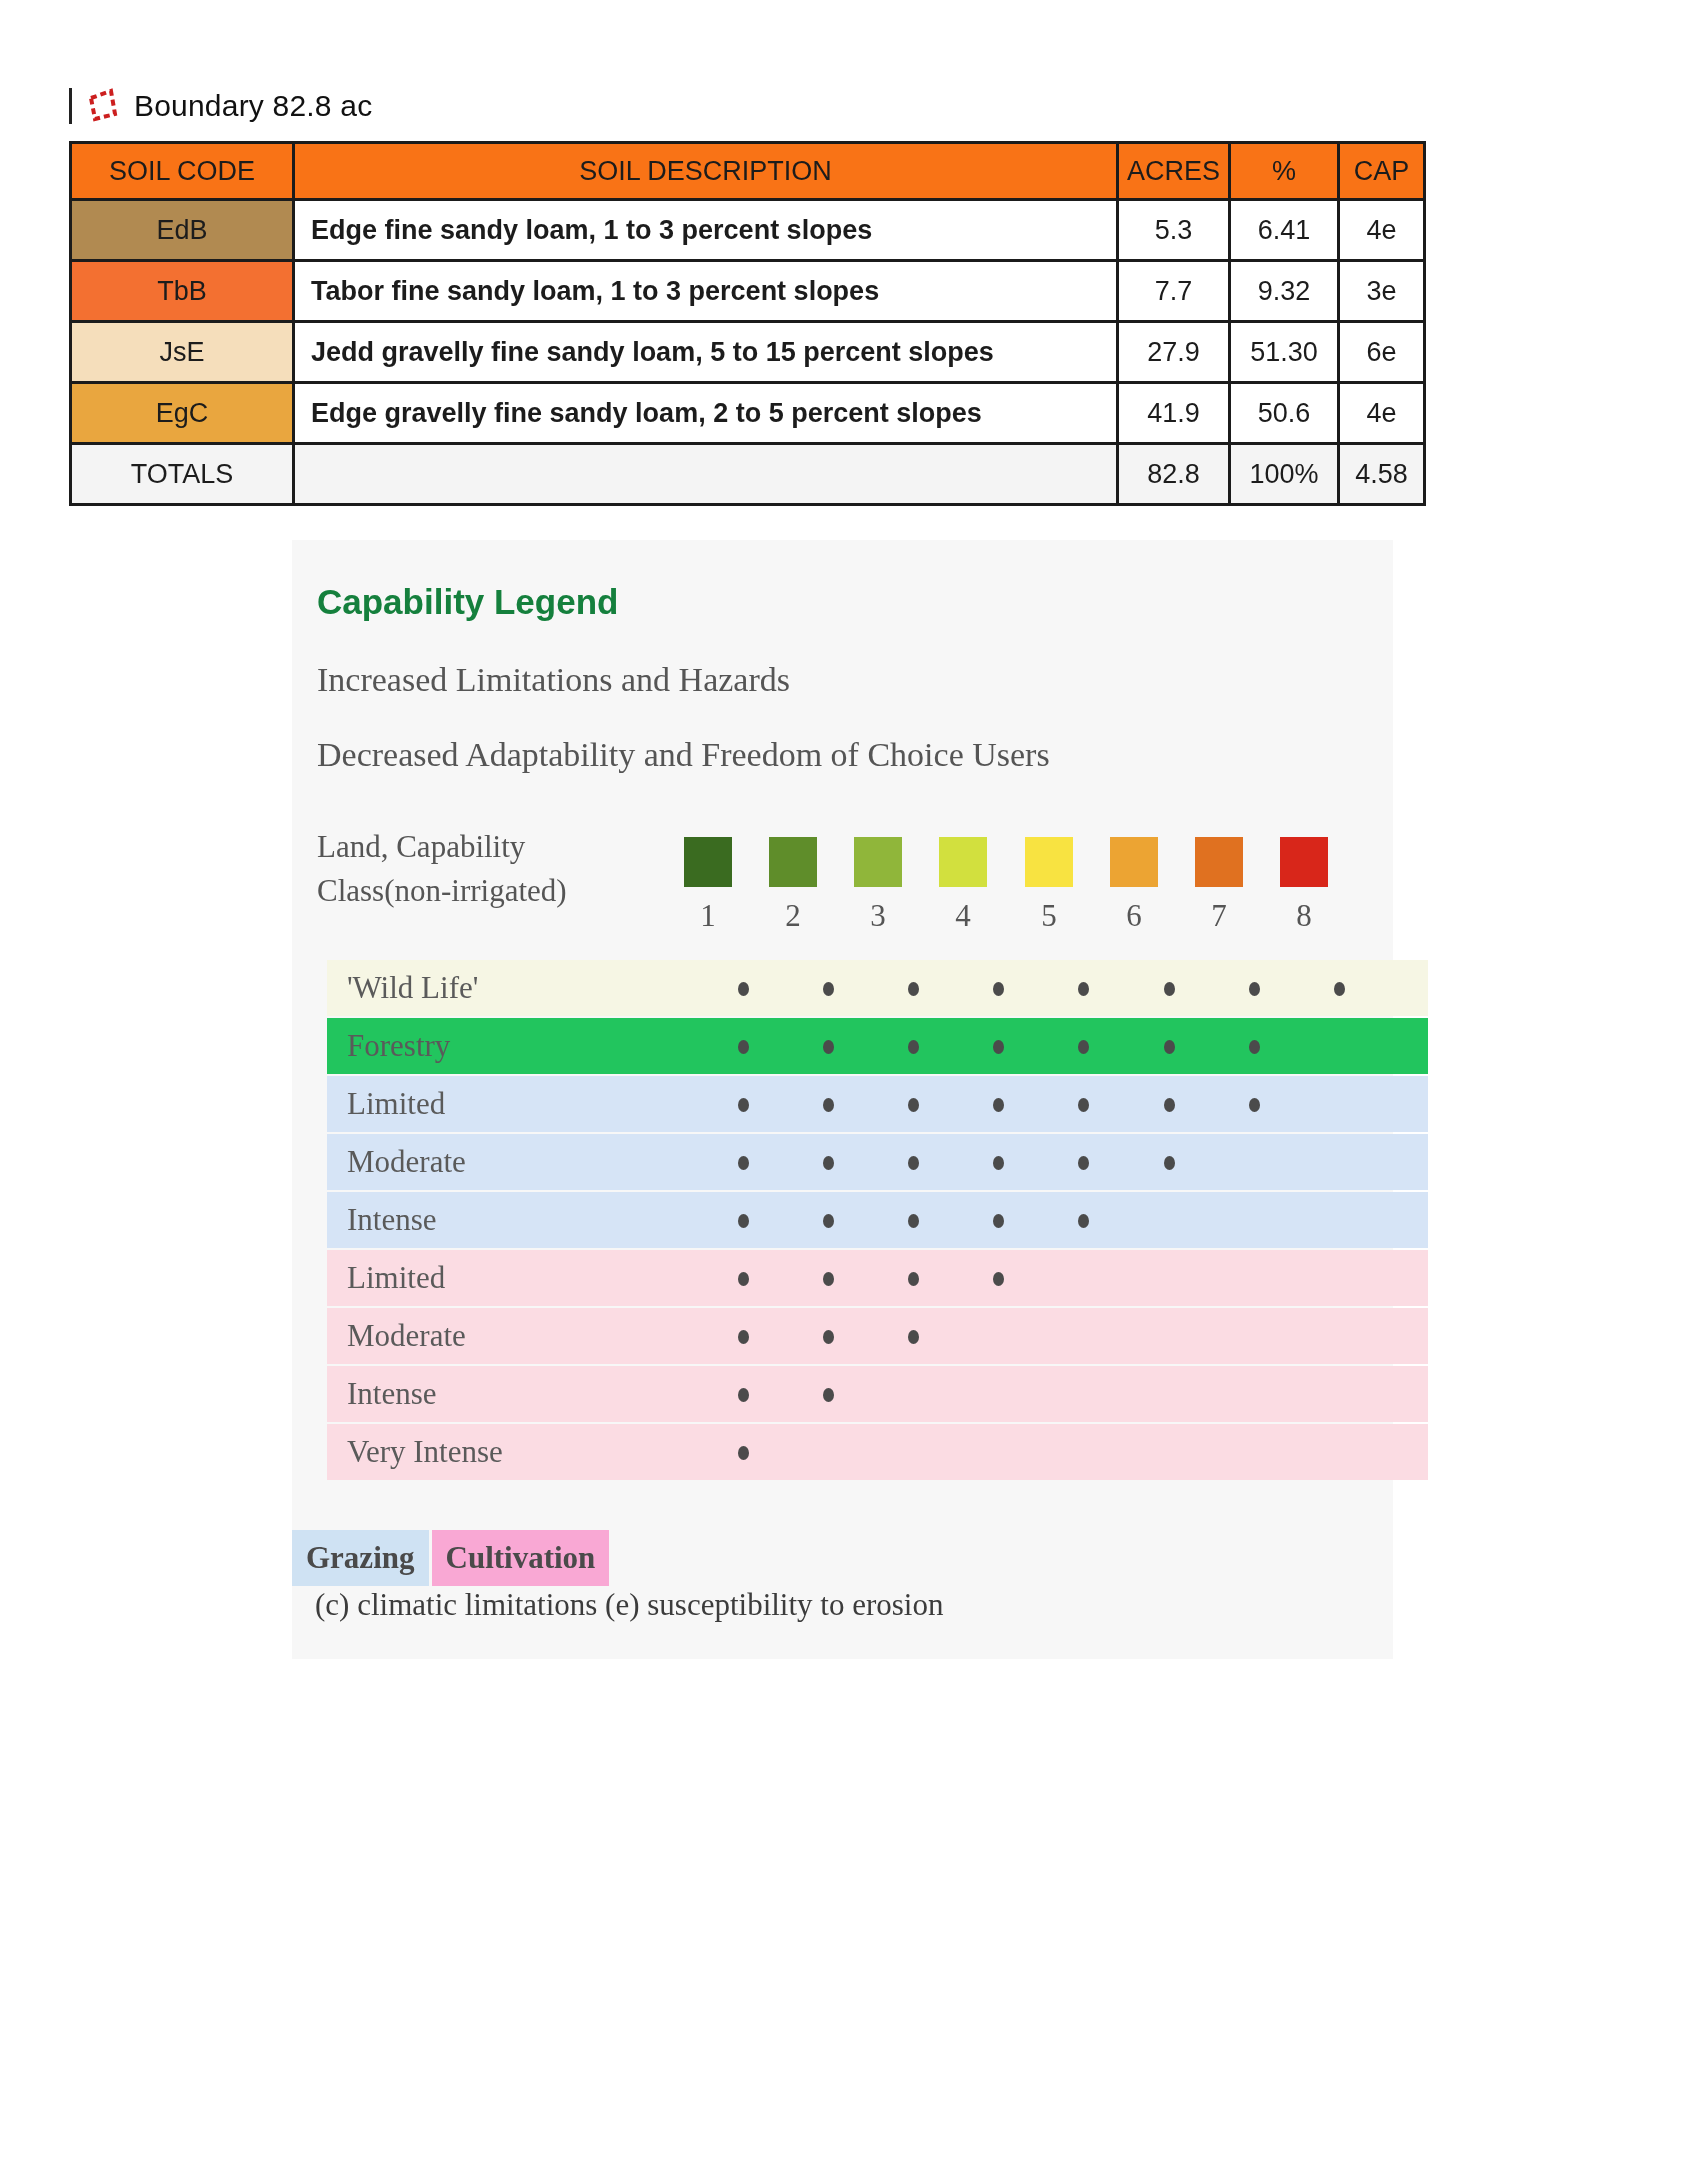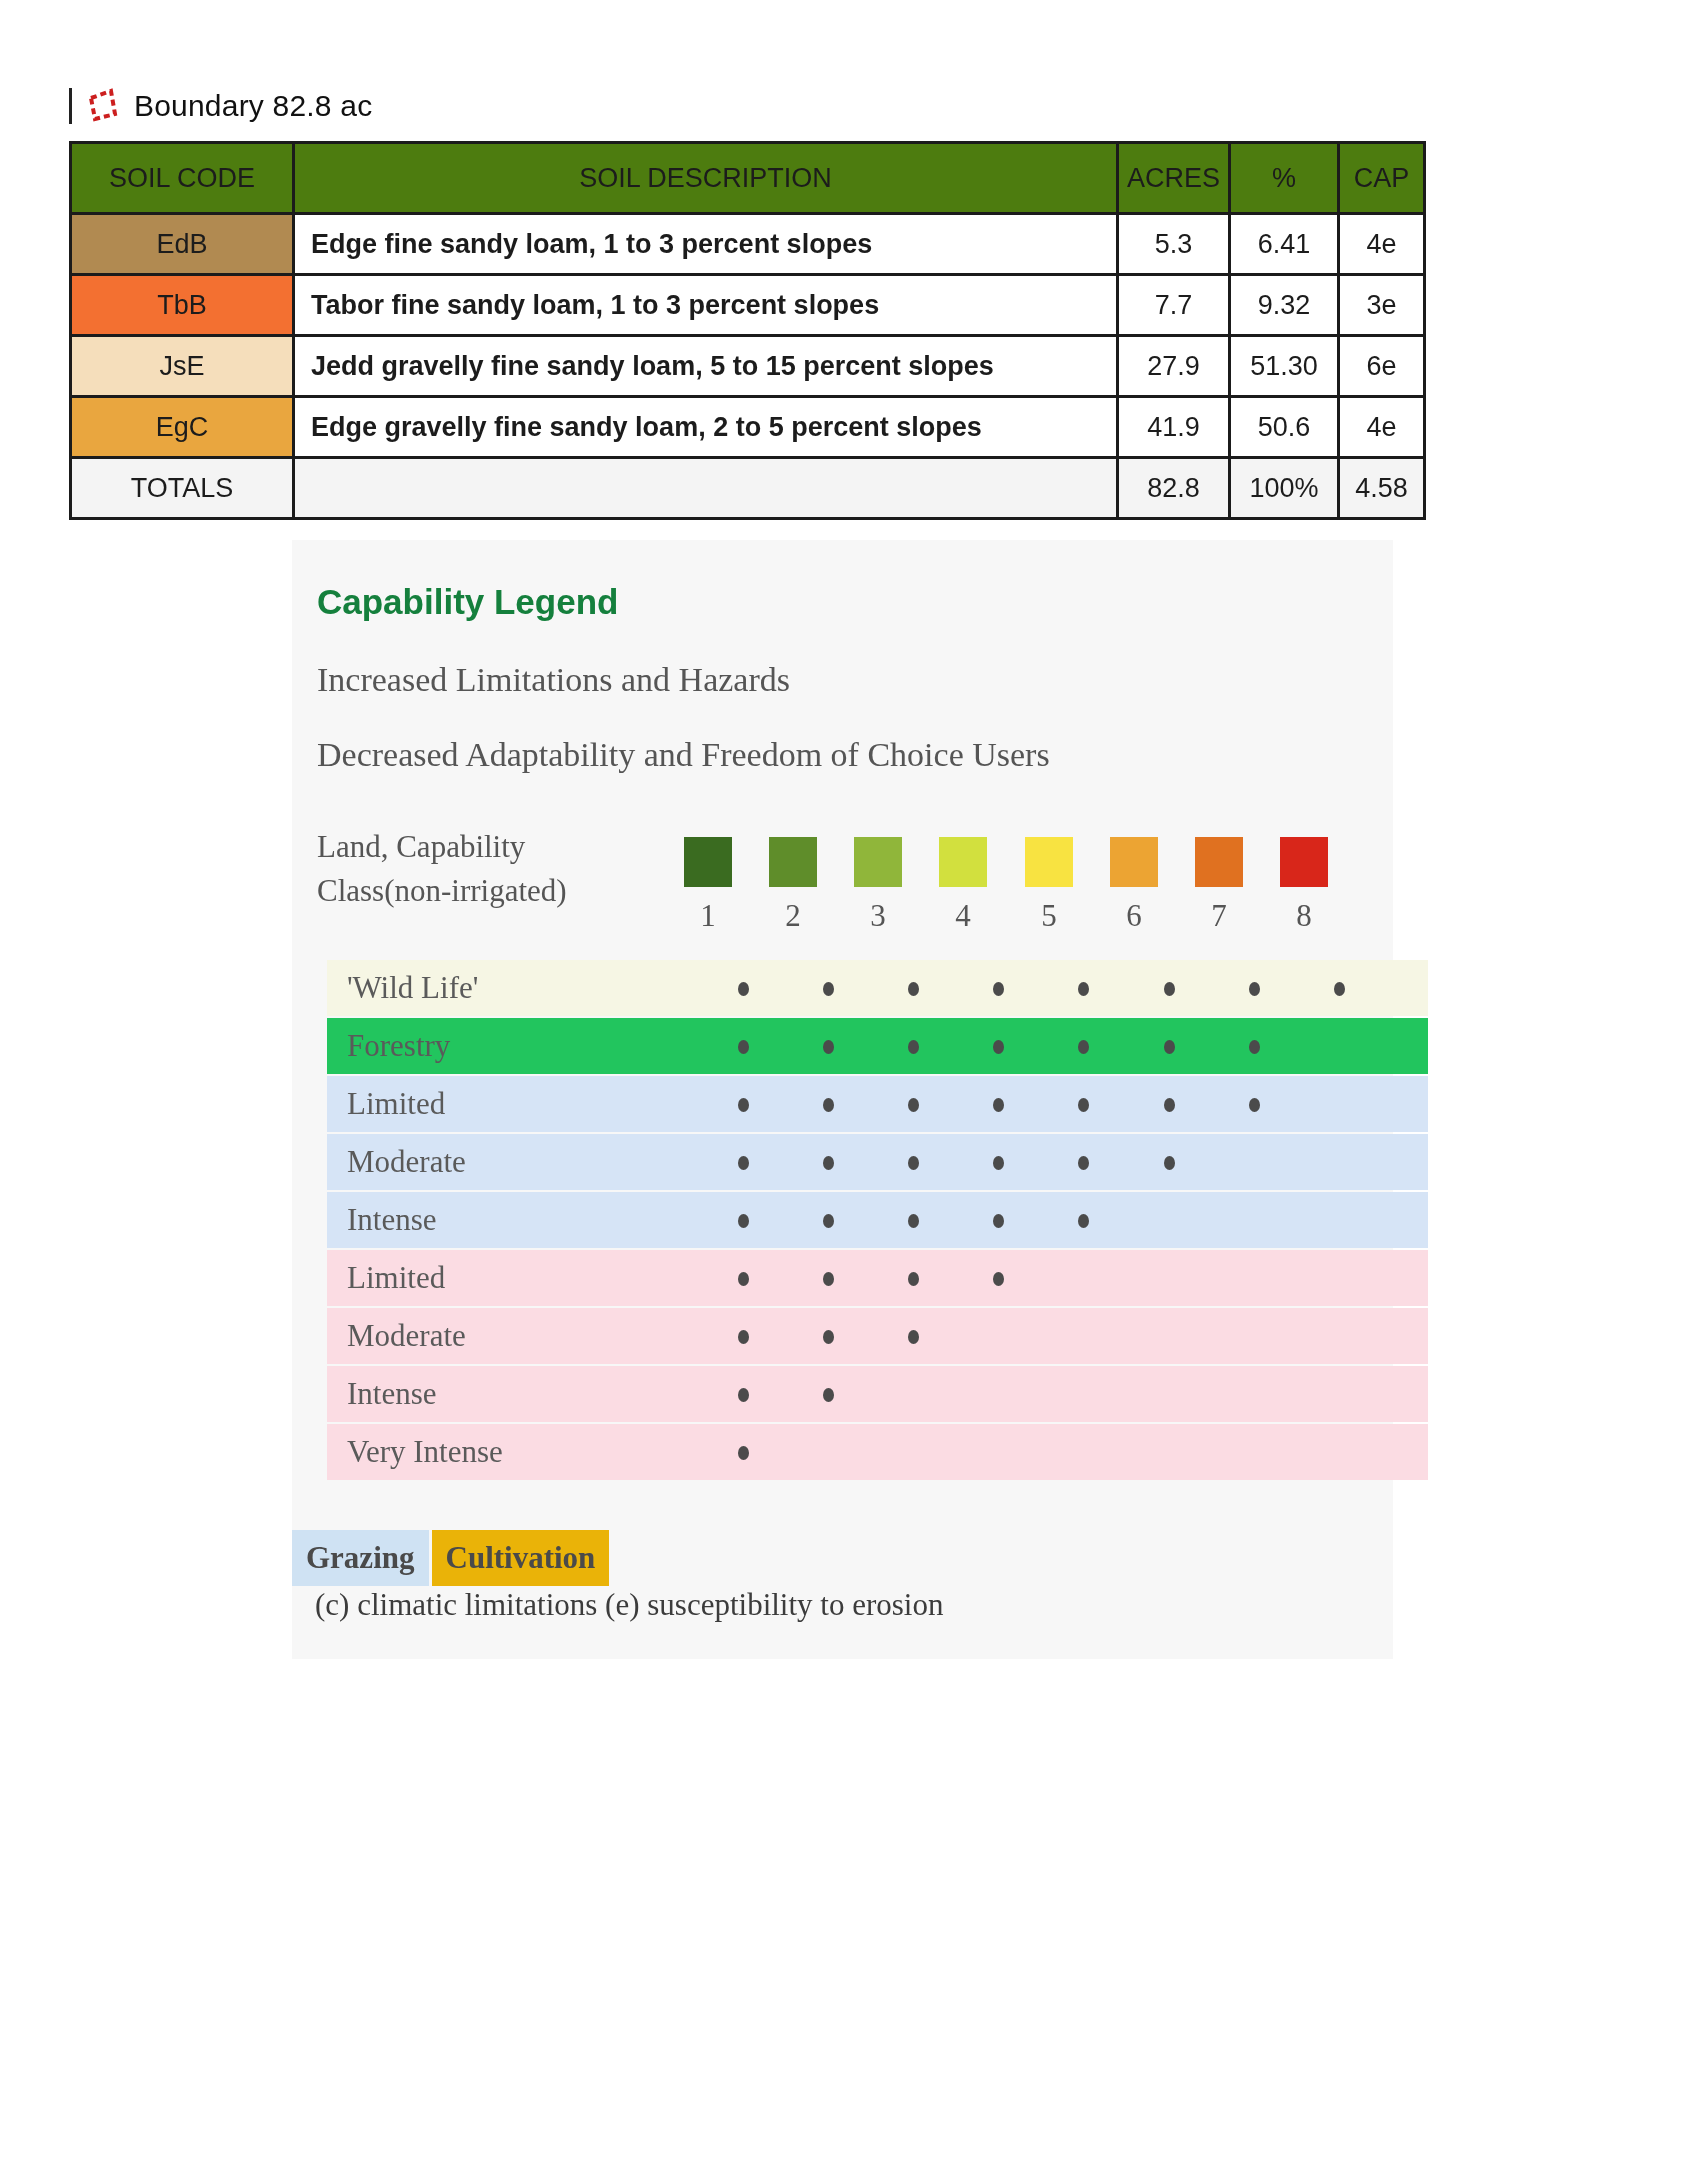--- a/index.html
+++ b/index.html
@@ -43,21 +43,21 @@
     color: #1c1c1c;
   }
   .soil-table th, .soil-table td {
     border: 3px solid #1b1b1b;
     height: 61px;
     text-align: center;
     font-weight: normal;
     overflow: hidden;
     white-space: nowrap;
   }
-  .soil-table th { background: #4d7c0f; height: 71px; margin-top: 24px; }
+  .soil-table th { background: #f97316; height: 57px; margin-top: 24px; }
   .soil-table td.desc {
     text-align: left;
     padding-left: 16px;
     font-weight: bold;
   }
   .soil-table tr.totals td { background: #f4f4f4; }
   .col-code  { width: 223px; }
   .col-desc  { width: 824px; }
   .col-acres { width: 112px; }
   .col-pct   { width: 109px; }
@@ -331,19 +331,19 @@
           <div class="dot" style="left: 411px; background: rgb(75, 75, 75);"></div>
           <div class="dot" style="left: 496px; background: rgb(75, 75, 75);"></div>
         </div>
         <div class="legend-row" style="background: rgb(251, 220, 227);">
           <span class="row-label">Very Intense</span>
           <div class="dot" style="left: 411px; background: rgb(75, 75, 75);"></div>
         </div>
       </div>
     <div class="legend-tags" id="legend-tags">
         <div class="legend-tag" style="background: rgb(207, 226, 243);">Grazing</div>
-        <div class="legend-tag" style="background: #eab308;">Cultivation</div>
+        <div class="legend-tag" style="background: #f9a8d4;">Cultivation</div>
       </div>
     <div class="legend-footnote f1">(c) climatic limitations (e) susceptibility to erosion</div>
   </div>
 
 </div>
 
 
 </body></html>

